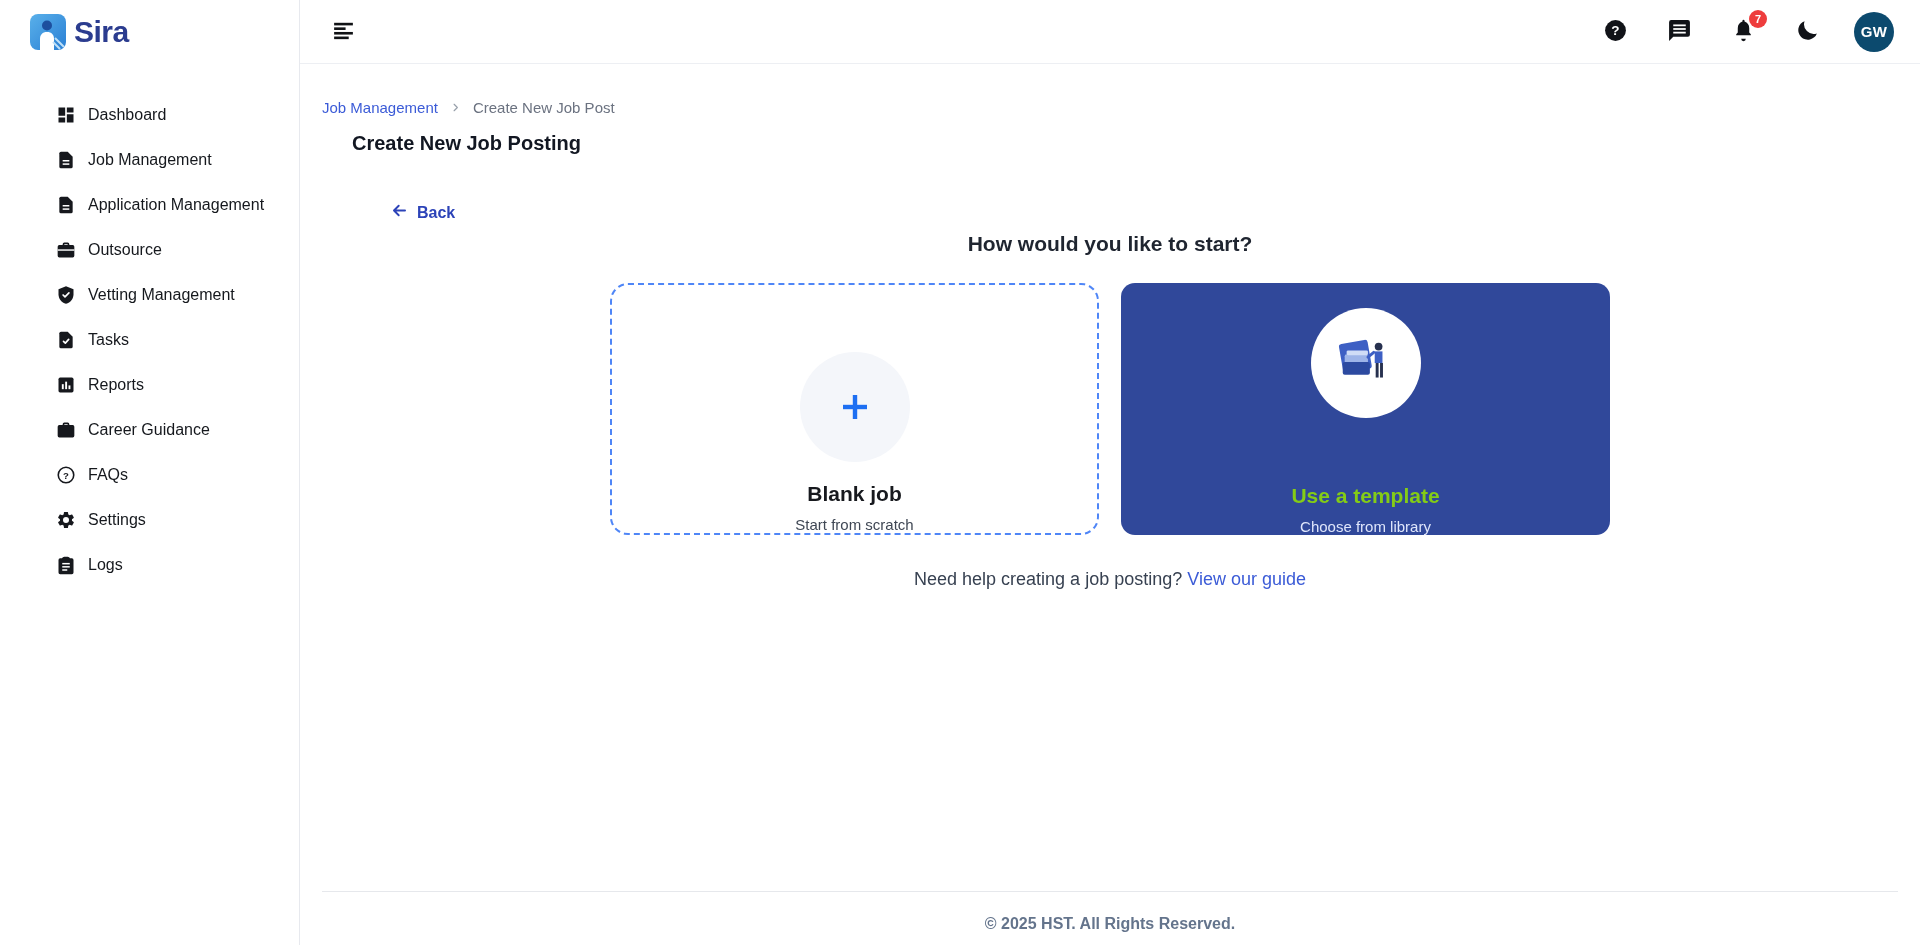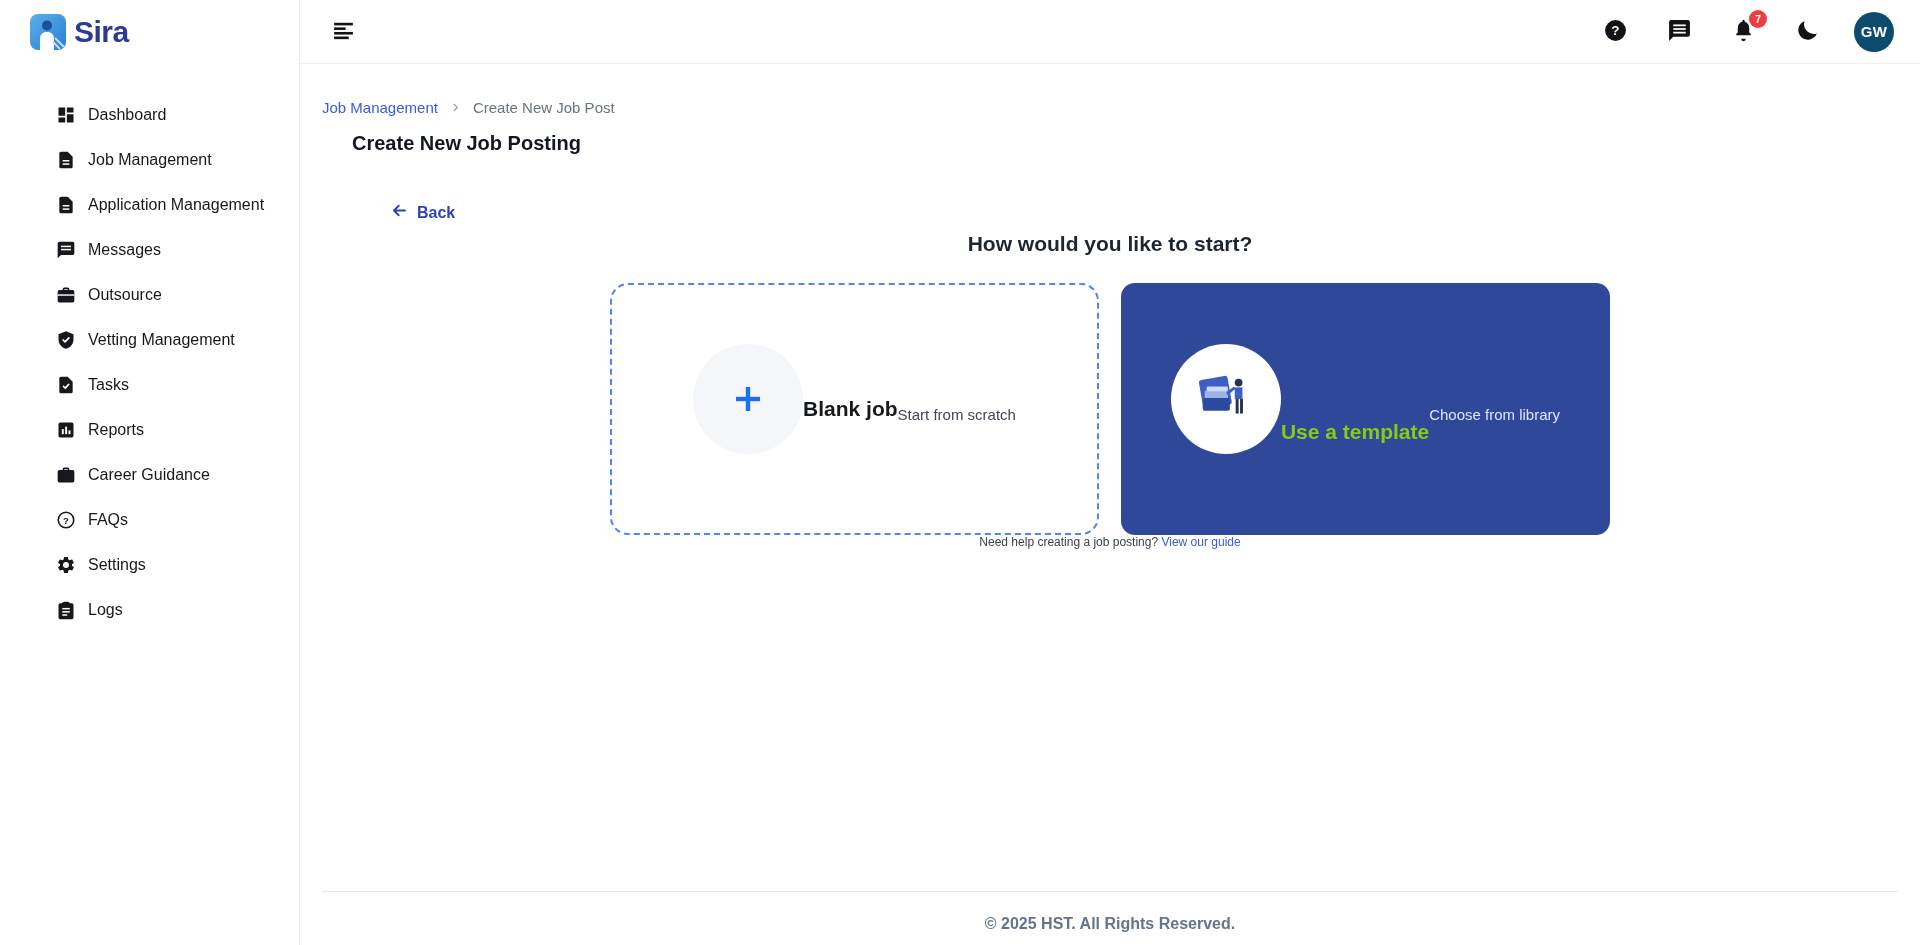--- a/index.html
+++ b/index.html
@@ -37,34 +37,34 @@
   .crumb-current { color:#6b7280; }
   .page-title { margin:16px 0 0 30px; font-size:20px; font-weight:700; color:#121722; }
 
   .back { display:flex; align-items:center; gap:8px; margin:46px 0 0 68px; background:none; border:none; cursor:pointer;
           font-family:"Liberation Sans", sans-serif; font-size:16px; font-weight:700; color:#2c43b8; }
   .back svg { width:19px; height:19px; }
 
   .question { margin-top:8px; text-align:center; font-size:21px; font-weight:700; color:#1f2530; }
 
   .cards { width:1000px; margin:27px auto 0; display:grid; grid-template-columns:1fr 1fr; gap:22px; }
-  .card { height:252px; border-radius:14px; display:flex; align-items:center; justify-content:center; cursor:pointer; }
+  .card { height:252px; border-radius:14px; display:flex; flex-direction:column; align-items:center; justify-content:flex-end; cursor:pointer; }
   .card-blank { background:#fff; border:2px dashed #4f86f7; border-radius:18px; }
   .card-template { background:#30489a; }
   .circle { width:110px; height:110px; border-radius:50%; display:flex; align-items:center; justify-content:center; margin-bottom:20px; }
   .card-blank .circle { background:#f4f6fa; }
   .card-template .circle { background:#fff; }
   .card-title { font-size:21px; font-weight:700; }
   .card-blank .card-title { color:#17191e; }
   .card-template .card-title { color:#84cc16;margin-top:46px; }
   .card-sub { font-size:15px; margin-top:10px; }
   .card-blank .card-sub { color:#3f4754; }
   .card-template .card-sub { color:#dfe6fb; }
 
-  .help { text-align:center; font-size:12px; color:#374151; }
+  .help { text-align:center; margin-top:34px; font-size:18px; color:#374151; }
   .help a { color:#3b5bd7; text-decoration:none; cursor:pointer; }
 
   .footer { position:absolute; left:22px; right:22px; bottom:0; border-top:1px solid #e6e8ec; text-align:center; padding:23px 0 12px; }
   .footer span { font-size:16px; font-weight:700; color:#64748c; }
 </style>
 </head>
 <body>
 
 <div class="app">
 
@@ -107,30 +107,20 @@
         </div>
         <div class="side-item">
           <span class="side-icon">
             <svg viewBox="0 0 24 24" fill="#16181d">
               <path d="M6 2h8l6 6v12a2 2 0 0 1-2 2H6a2 2 0 0 1-2-2V4a2 2 0 0 1 2-2z"></path>
               <rect x="8" y="12" width="8" height="1.8" fill="#fff"></rect>
               <rect x="8" y="16" width="8" height="1.8" fill="#fff"></rect>
             </svg>
           </span>
           <span class="side-label">Application Management</span>
-        </div>
-        <div class="side-item">
-          <span class="side-icon">
-            <svg viewBox="0 0 24 24" fill="#16181d">
-              <path d="M20 2H4a2 2 0 0 0-2 2v18l4-4h14a2 2 0 0 0 2-2V4a2 2 0 0 0-2-2z"></path>
-              <rect x="6" y="6.8" width="12" height="1.8" fill="#fff"></rect>
-              <rect x="6" y="10.6" width="12" height="1.8" fill="#fff"></rect>
-            </svg>
-          </span>
-          <span class="side-label">Messages</span>
         </div>
         <div class="side-item">
           <span class="side-icon">
             <svg viewBox="0 0 24 24" fill="#16181d">
               <path d="M10 3h4a2 2 0 0 1 2 2v1h4a2 2 0 0 1 2 2v11a2 2 0 0 1-2 2H4a2 2 0 0 1-2-2V8a2 2 0 0 1 2-2h4V5a2 2 0 0 1 2-2zm0 3h4V5h-4v1z"></path>
               <rect x="2" y="11.2" width="20" height="1.7" fill="#fff"></rect>
             </svg>
           </span>
           <span class="side-label">Outsource</span>
         </div>

